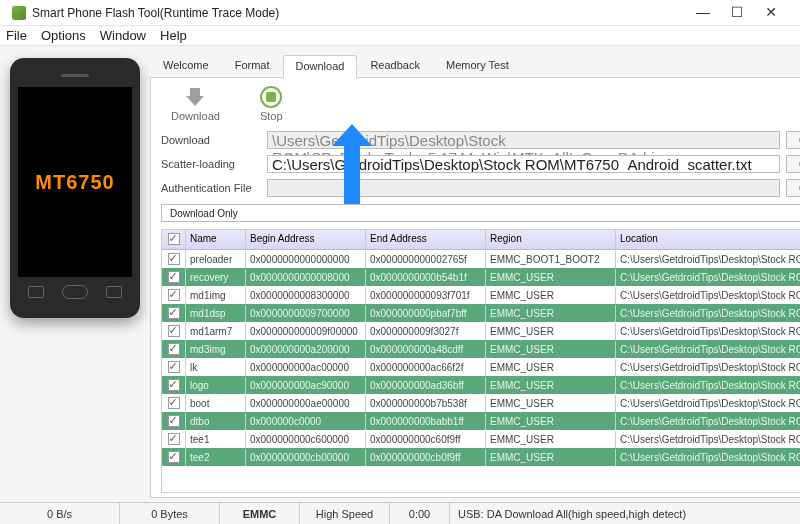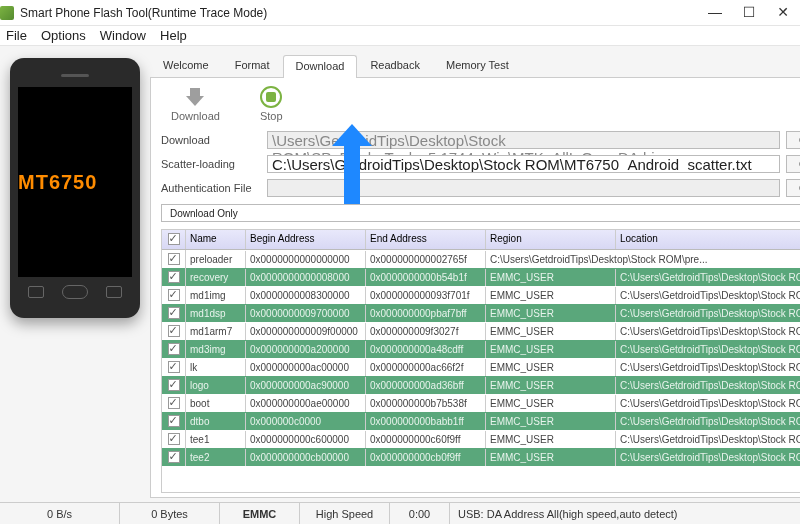--- a/index.html
+++ b/index.html
@@ -1,27 +1,27 @@
 <!DOCTYPE html>
 <html><head>
 <meta charset="utf-8">
 <style>
 * { box-sizing: border-box; margin: 0; padding: 0; font-family: "Segoe UI", Tahoma, sans-serif; font-size: 11px; }
 body { background: #f0f0f0; width: 800px; height: 524px; overflow: hidden; display: flex; flex-direction: column; }
-.titlebar { height: 26px; background: #fff; display: flex; align-items: center; padding: 0 0; border-bottom: 1px solid #e5e5e5; }
+.titlebar { height: 26px; background: #fff; display: flex; align-items: center; padding: 0 12px; border-bottom: 1px solid #e5e5e5; }
 .titlebar .app-icon { width: 14px; height: 14px; background: linear-gradient(135deg,#7cb342,#558b2f); border-radius: 2px; margin-right: 6px; }
 .titlebar .title { flex: 1; font-size: 12px; color: #222; }
 .titlebar .winbtn { width: 34px; height: 20px; text-align: center; line-height: 18px; font-size: 14px; color: #333; cursor: pointer; }
 .menubar { height: 20px; background: #fff; display: flex; align-items: center; padding: 0 6px; gap: 14px; border-bottom: 1px solid #e5e5e5; }
 .menubar span { font-size: 13px; color: #222; cursor: pointer; }
 .body { flex: 1; display: flex; background: #f5f5f5; }
 .leftpane { width: 168px; padding: 12px 10px; display: flex; flex-direction: column; align-items: center; }
 .phone { width: 130px; height: 260px; background: #2a2a2a; border-radius: 14px; box-shadow: 0 6px 14px rgba(0,0,0,.35); position: relative; padding: 16px 8px 22px; }
 .phone .speaker { width: 28px; height: 3px; background: #555; border-radius: 2px; margin: 0 auto 10px; }
-.phone .screen { width: 100%; height: 190px; background: #000; display: flex; align-items: center; justify-content: flex-start; }
+.phone .screen { width: 100%; height: 190px; background: #000; display: flex; align-items: center; justify-content: center; }
 .phone .screen .chip { color: #ff8c00; font-weight: bold; font-size: 20px; letter-spacing: 1px; }
 .phone .btnrow { display: flex; justify-content: space-between; align-items: center; padding: 8px 10px 0; }
 .phone .hard { width: 16px; height: 12px; border: 1px solid #666; border-radius: 2px; }
 .phone .home { width: 26px; height: 14px; border: 1px solid #666; border-radius: 7px; }
 .rightpane { flex: 1; padding: 8px 10px 4px 0; display: flex; flex-direction: column; position: relative; }
 .tabs { display: flex; height: 24px; border-bottom: 1px solid #ccc; }
 .tab { padding: 4px 12px 0; font-size: 11px; color: #333; border: 1px solid transparent; border-bottom: none; cursor: pointer; }
 .tab.active { background: #fff; border-color: #ccc; border-top-left-radius: 3px; border-top-right-radius: 3px; position: relative; top: 1px; }
 .tabcontent { background: #fff; border: 1px solid #ccc; border-top: none; padding: 8px 10px 4px; flex: 1; display: flex; flex-direction: column; overflow: hidden; }
 .toolbar { display: flex; gap: 40px; padding: 0 0 6px 10px; }
@@ -150,20 +150,21 @@
           <div class="col-end">End Address</div>
           <div class="col-region">Region</div>
           <div class="col-loc">Location</div>
         </div>
         <div id="tbody">
             <div class="trow even">
               <div class="col-chk"><span class="chk on"></span></div>
               <div class="col-name">preloader</div>
               <div class="col-begin">0x0000000000000000</div>
               <div class="col-end">0x000000000002765f</div>
+              <div class="col-region">EMMC_BOOT1_BOOT2</div>
               <div class="col-loc">C:\Users\GetdroidTips\Desktop\Stock ROM\pre...</div>
             </div>
             <div class="trow odd">
               <div class="col-chk"><span class="chk on"></span></div>
               <div class="col-name">recovery</div>
               <div class="col-begin">0x0000000000008000</div>
               <div class="col-end">0x0000000000b54b1f</div>
               <div class="col-region">EMMC_USER</div>
               <div class="col-loc">C:\Users\GetdroidTips\Desktop\Stock ROM\re...</div>
             </div>
@@ -252,14 +253,14 @@
     </div>
   </div>
 </div>
 
 <div class="statusbar">
   <div style="width:120px;justify-content:center">0 B/s</div>
   <div style="width:100px;justify-content:center">0 Bytes</div>
   <div style="width:80px;justify-content:center;font-weight:bold">EMMC</div>
   <div style="width:90px;justify-content:center">High Speed</div>
   <div style="width:60px;justify-content:center">0:00</div>
-  <div style="flex:1">USB: DA Address All(high speed,auto detect)</div>
+  <div style="flex:1">USB: DA Download All(high speed,high detect)</div>
 </div>
 
 </body></html>

